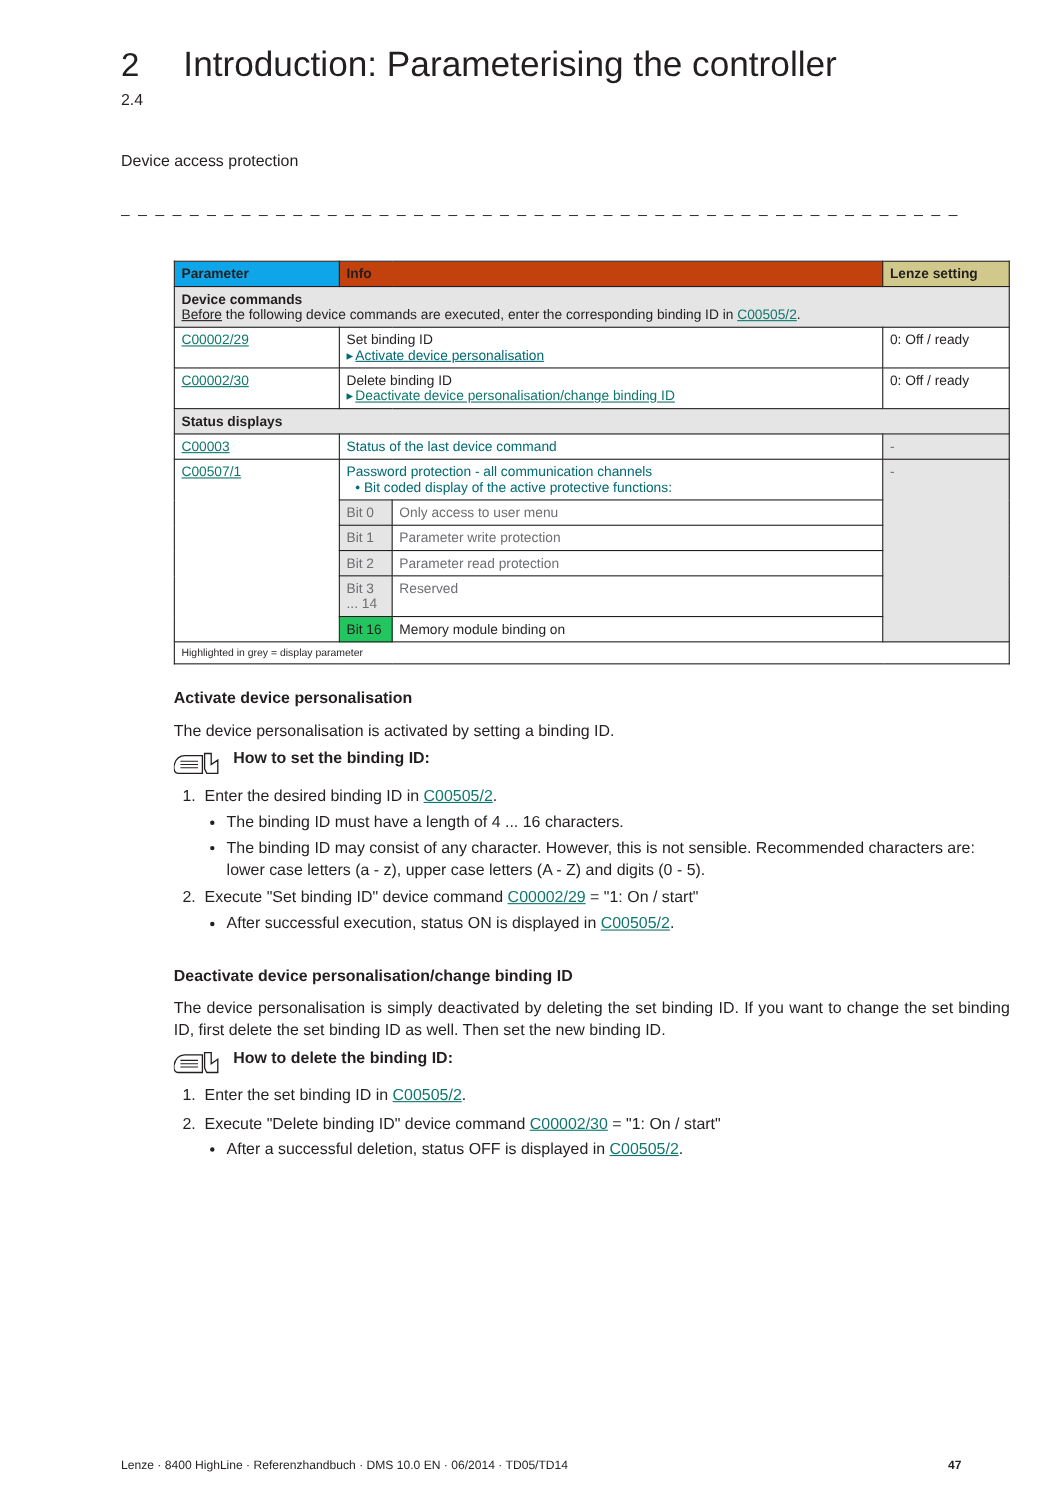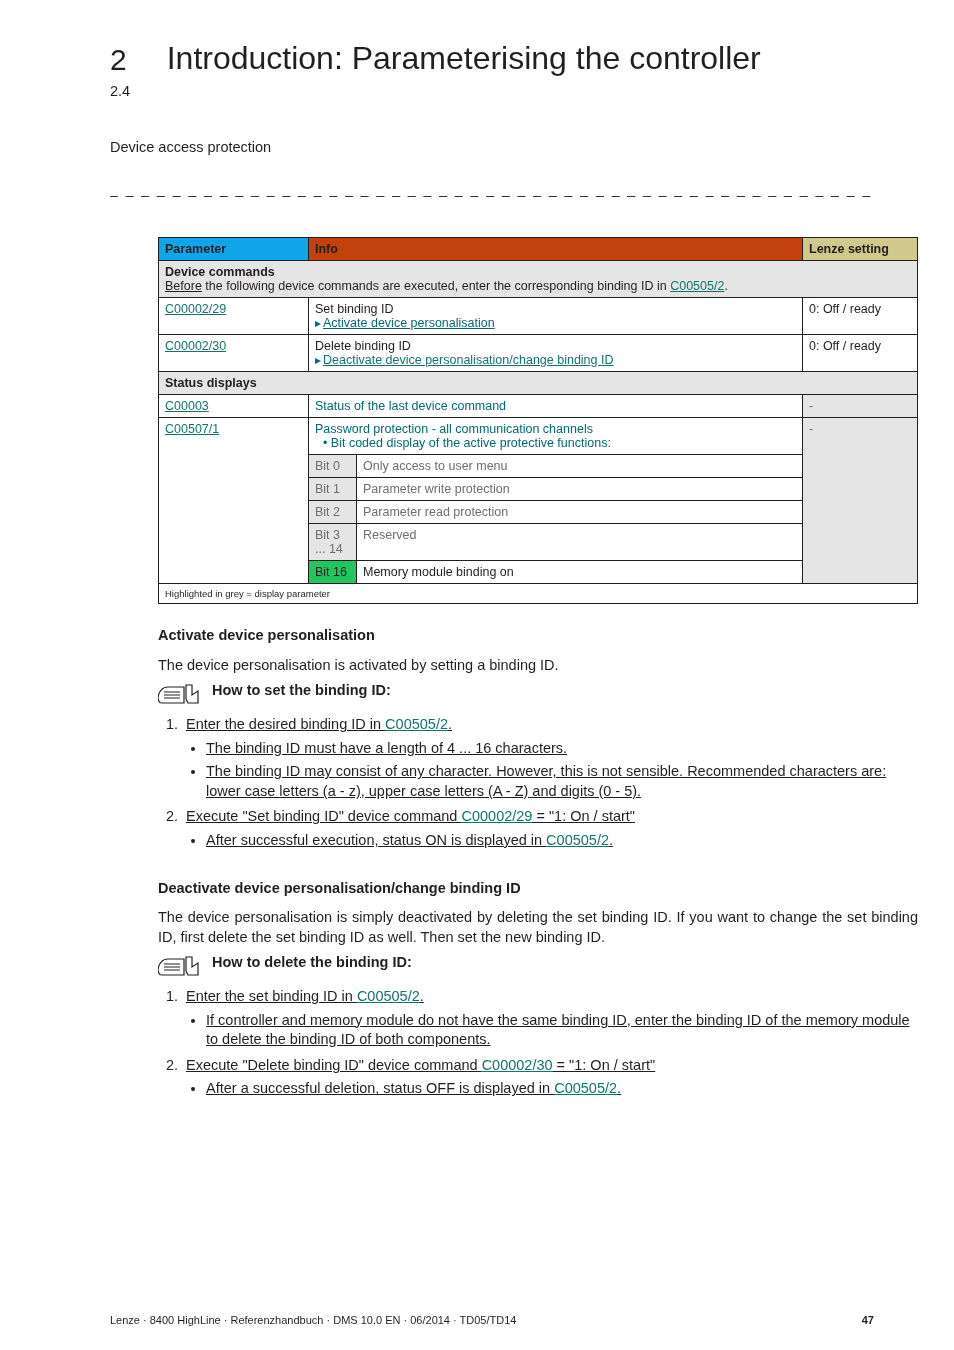--- a/index.html
+++ b/index.html
@@ -57,28 +57,28 @@
   td.footnote {
     font-size: 9.5px;
     color: #231f20;
   }
 
   .body-text { margin-left: 48px; width: 760px; font-size: 14.5px; line-height: 1.35; }
   .bold-head { font-weight: 700; margin-top: 22px; margin-bottom: 10px; }
   .howto-row { display: flex; gap: 10px; margin-top: 6px; margin-bottom: 8px; }
   .howto-text { font-weight: 700; }
 
-  ol.steps { margin: 4px 0 0 24px; padding: 0; text-decoration: underline; }
+  ol.steps { margin: 4px 0 0 24px; padding: 0; }
   ol.steps > li { margin-bottom: 6px; padding-left: 4px; }
   ul.bullets { list-style: disc; margin: 4px 0 0 0; padding-left: 20px; }
   ul.bullets li { margin-bottom: 4px; }
 
   .footer {
     position: absolute;
-    bottom: 24px;
+    bottom: 12px;
     left: 110px;
     right: 80px;
     display: flex;
     justify-content: space-between;
     font-size: 11px;
     color: #231f20;
   }
   .arrow { color: #006a72; font-size: 12px; margin-right: 2px; }
 </style>
 </head>
@@ -211,23 +211,20 @@
         <line x1="6" y1="14" x2="22" y2="14" stroke="#231f20" stroke-width="1"></line>
         <line x1="6" y1="17" x2="22" y2="17" stroke="#231f20" stroke-width="1"></line>
         <path d="M28 4 L 34 4 L 34 14 L 40 10 L 40 22 L 30 22 L 28 18 Z" fill="none" stroke="#231f20" stroke-width="1.2"></path>
       </svg>
       <span class="howto-text">How to delete the binding ID:</span>
     </div>
 
     <ol class="steps">
       <li>
         <span>Enter the set binding ID in </span><span class="link">C00505/2</span><span>.</span>
-        <ul class="bullets">
-          <li>If controller and memory module do not have the same binding ID, enter the binding ID of the memory module to delete the binding ID of both components.</li>
-        </ul>
       </li>
       <li>
         <span>Execute "Delete binding ID" device command </span><span class="link">C00002/30</span><span>  = "1: On / start"</span>
         <ul class="bullets">
           <li>
             <span>After a successful deletion, status OFF is displayed in </span><span class="link">C00505/2</span><span>.</span>
           </li>
         </ul>
       </li>
     </ol>

